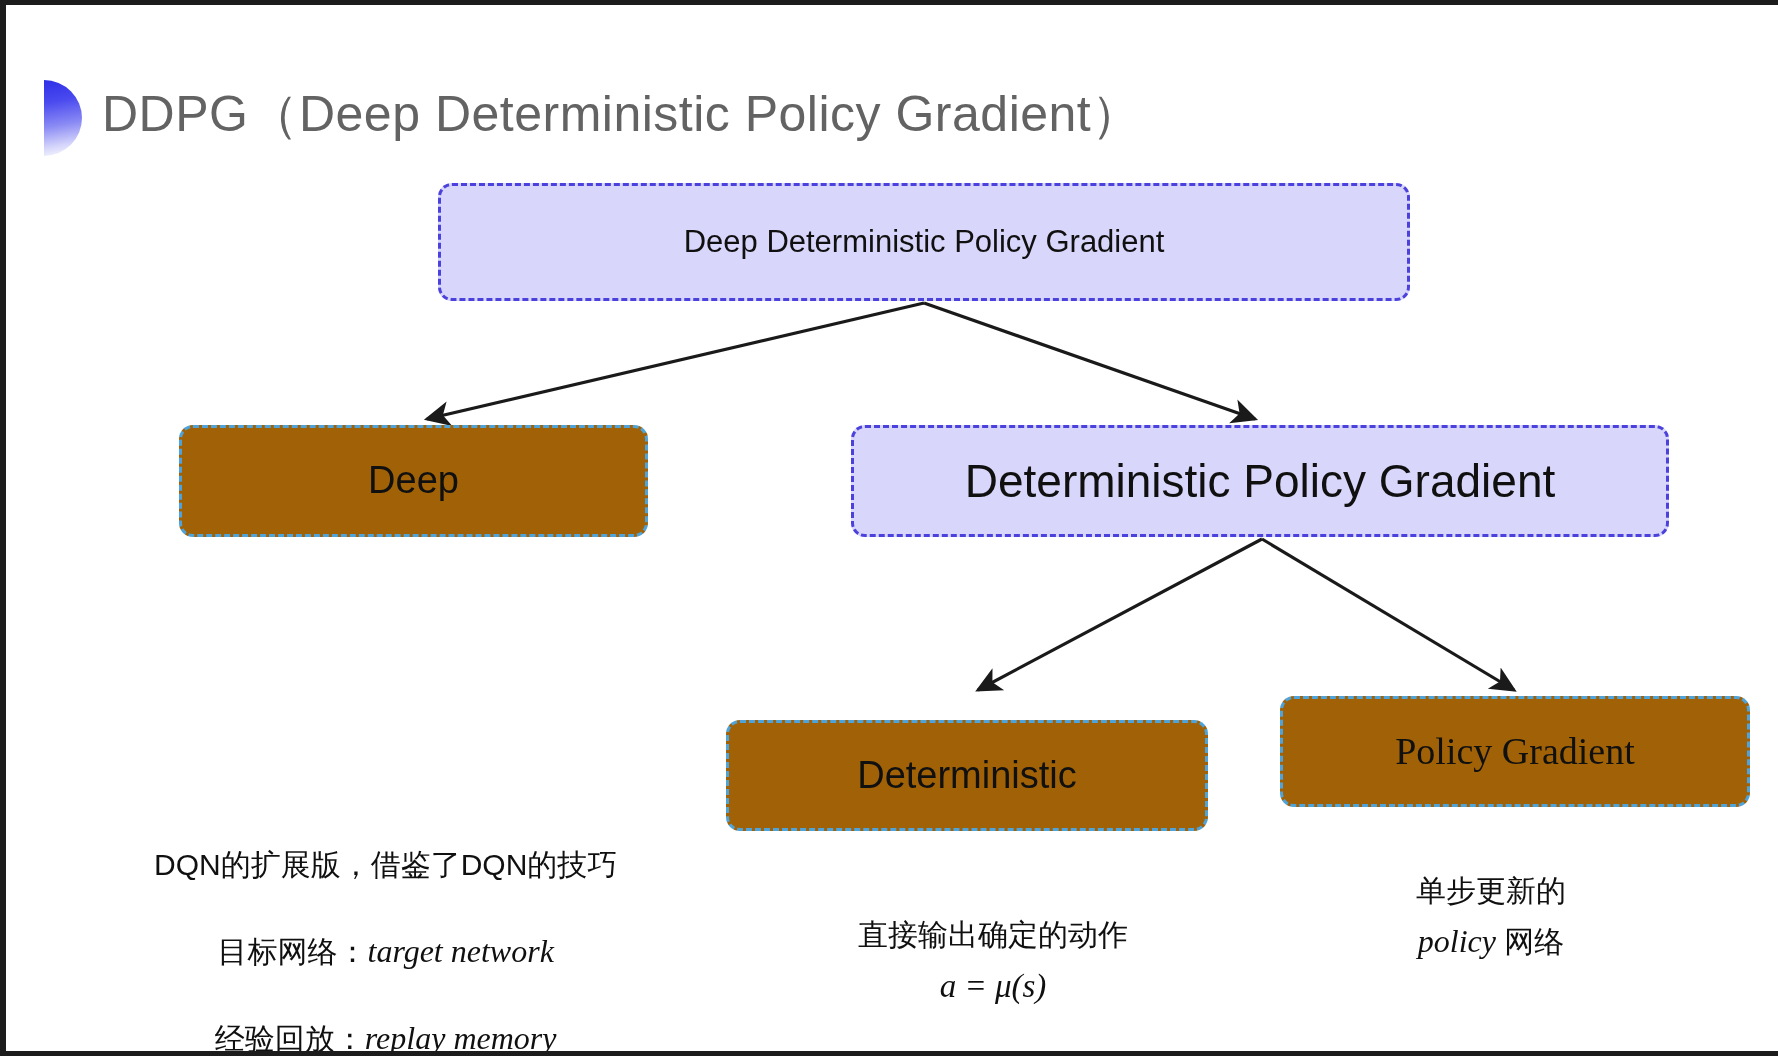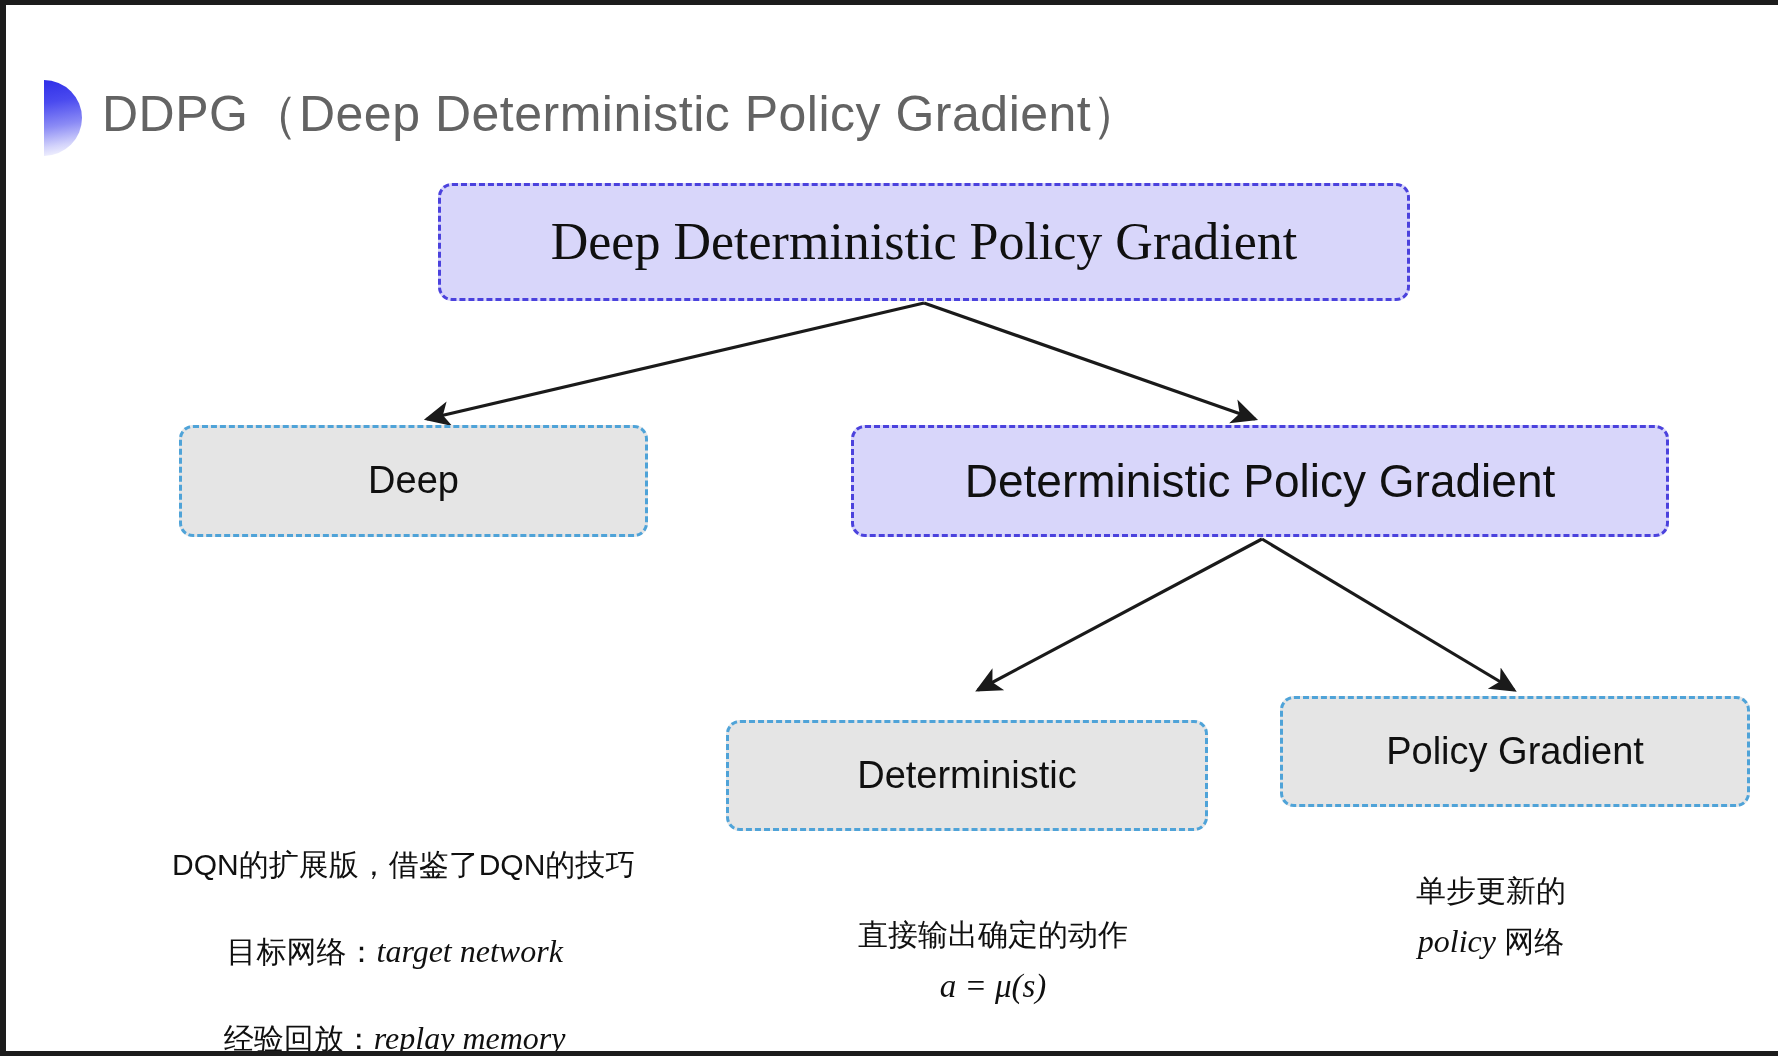--- a/index.html
+++ b/index.html
@@ -55,29 +55,29 @@
     color: #101010;
     font-weight: 400;
     text-align: center;
     line-height: 1.1;
   }
   .node.purple {
     background: #d8d6fa;
     border: 3px dashed #4b42dd;
   }
   .node.blue {
-    background: #e5e5e5;
+    background: #a16207;
     border: 3px dashed #4fa3d8;
   }
 
-  #node-root    { left: 432px; top: 178px;  width: 972px; height: 118px; font-size: 52px; font-family: Liberation Serif, serif; }
+  #node-root    { left: 432px; top: 178px;  width: 972px; height: 118px; font-size: 31px; }
   #node-deep    { left: 173px; top: 420px;  width: 469px; height: 112px; font-size: 38px; }
   #node-dpg     { left: 845px; top: 420px;  width: 818px; height: 112px; font-size: 46px; }
   #node-det     { left: 720px; top: 715px;  width: 482px; height: 111px; font-size: 38px; }
-  #node-pg      { left: 1274px; top: 691px; width: 470px; height: 111px; font-size: 38px; }
+  #node-pg      { left: 1274px; top: 691px; width: 470px; height: 111px; font-size: 38px; font-family: Liberation Serif, serif; }
 
   
   #connectors {
     position: absolute;
     left: 0;
     top: 0;
     width: 1778px;
     height: 1056px;
     pointer-events: none;
   }
@@ -89,21 +89,21 @@
     font-size: 30px;
     line-height: 1.62;
     white-space: nowrap;
   }
   .caption .serif-italic {
     font-family: "Liberation Serif", "DejaVu Serif", serif;
     font-style: italic;
     font-size: 32px;
   }
   #caption-left  { left: 148px; top: 836px; text-align: center; }
-  #caption-left .line-1 { text-align: right; margin-left: 18px; }
+  #caption-left .line-1 { text-align: right; }
   #caption-left .line-2,
   #caption-left .line-3 { text-align: center; margin-top: 36px; }
 
   #caption-mid   { left: 852px; top: 862px; text-align: center; margin-top: 44px; }
   #caption-right { left: 1410px; top: 862px; text-align: center; }
 
   .formula {
     font-family: "Liberation Serif", "DejaVu Serif", serif;
     font-style: italic;
     font-size: 33px;

